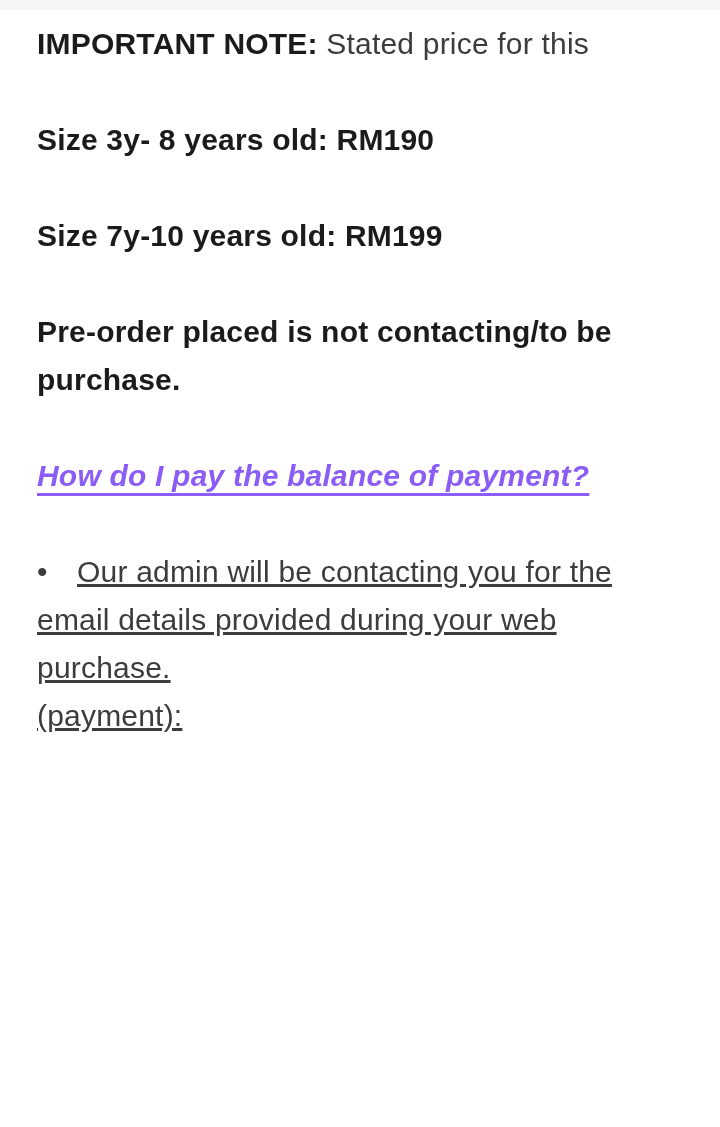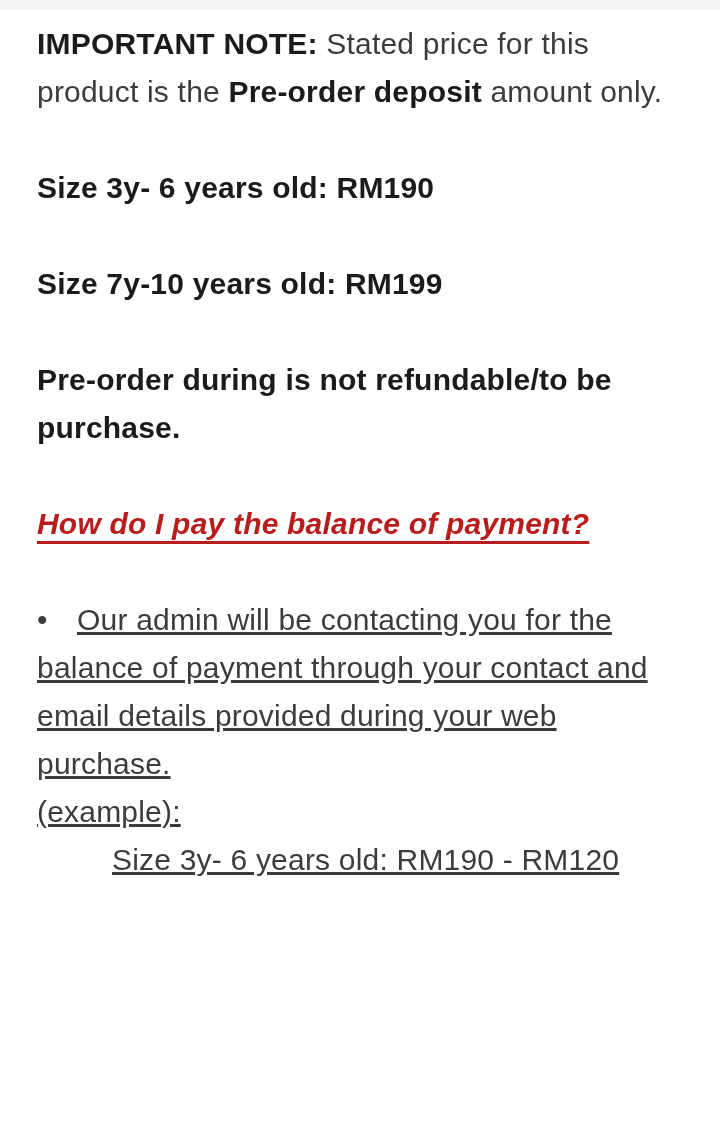--- a/index.html
+++ b/index.html
@@ -36,21 +36,21 @@
     white-space: pre;
     min-height: 48px;
   }
   .b {
     font-weight: 700;
     color: #1b1b1b;
   }
   .heading-text {
     font-weight: 700;
     font-style: italic;
-    color: #b91c1c;
+    color: #8b5cf6;
     text-decoration: underline;
     text-decoration-thickness: 2.5px;
     text-underline-offset: 7px;
     margin-top: 20px;
   }
   .bullet {
     display: inline-block;
     width: 40px;
   }
   .indent {
@@ -59,47 +59,44 @@
 </style>
 </head>
 <body>
 
 <div class="topbar"></div>
 
 <div class="content">
 
   <div class="block">
     <div class="line"><span class="b">IMPORTANT NOTE:</span><span> Stated price for this</span></div>
-    <div class="line"><span>product is the </span><span class="b">Pre-order deposit</span><span> amount only.</span></div>
   </div>
 
   <div class="block">
-    <div class="line b">Size 3y- 6 years old: RM190</div>
+    <div class="line b">Size 3y- 8 years old: RM190</div>
   </div>
 
   <div class="block">
     <div class="line b">Size 7y-10 years old: RM199</div>
   </div>
 
 
   <div class="block">
-    <div class="line b">Pre-order during is not refundable/to be</div>
+    <div class="line b">Pre-order placed is not contacting/to be</div>
     <div class="line b">purchase.</div>
   </div>
 
   <div class="block">
     <div class="line"><span class="heading-text">How do I pay the balance of payment?</span></div>
   </div>
 
   <div class="block">
     <div>
       <div class="line"><span class="bullet">•</span><span>Our admin will be contacting you for the</span></div>
-      <div class="line">balance of payment through your contact and</div>
       <div class="line">email details provided during your web</div>
       <div class="line">purchase.</div>
     </div>
     <div>
-      <div class="line">(example):</div>
-      <div class="line indent">Size 3y- 6 years old: RM190 - RM120</div>
+      <div class="line">(payment):</div>
     </div>
   </div>
 
 </div>
 
 </body></html>

